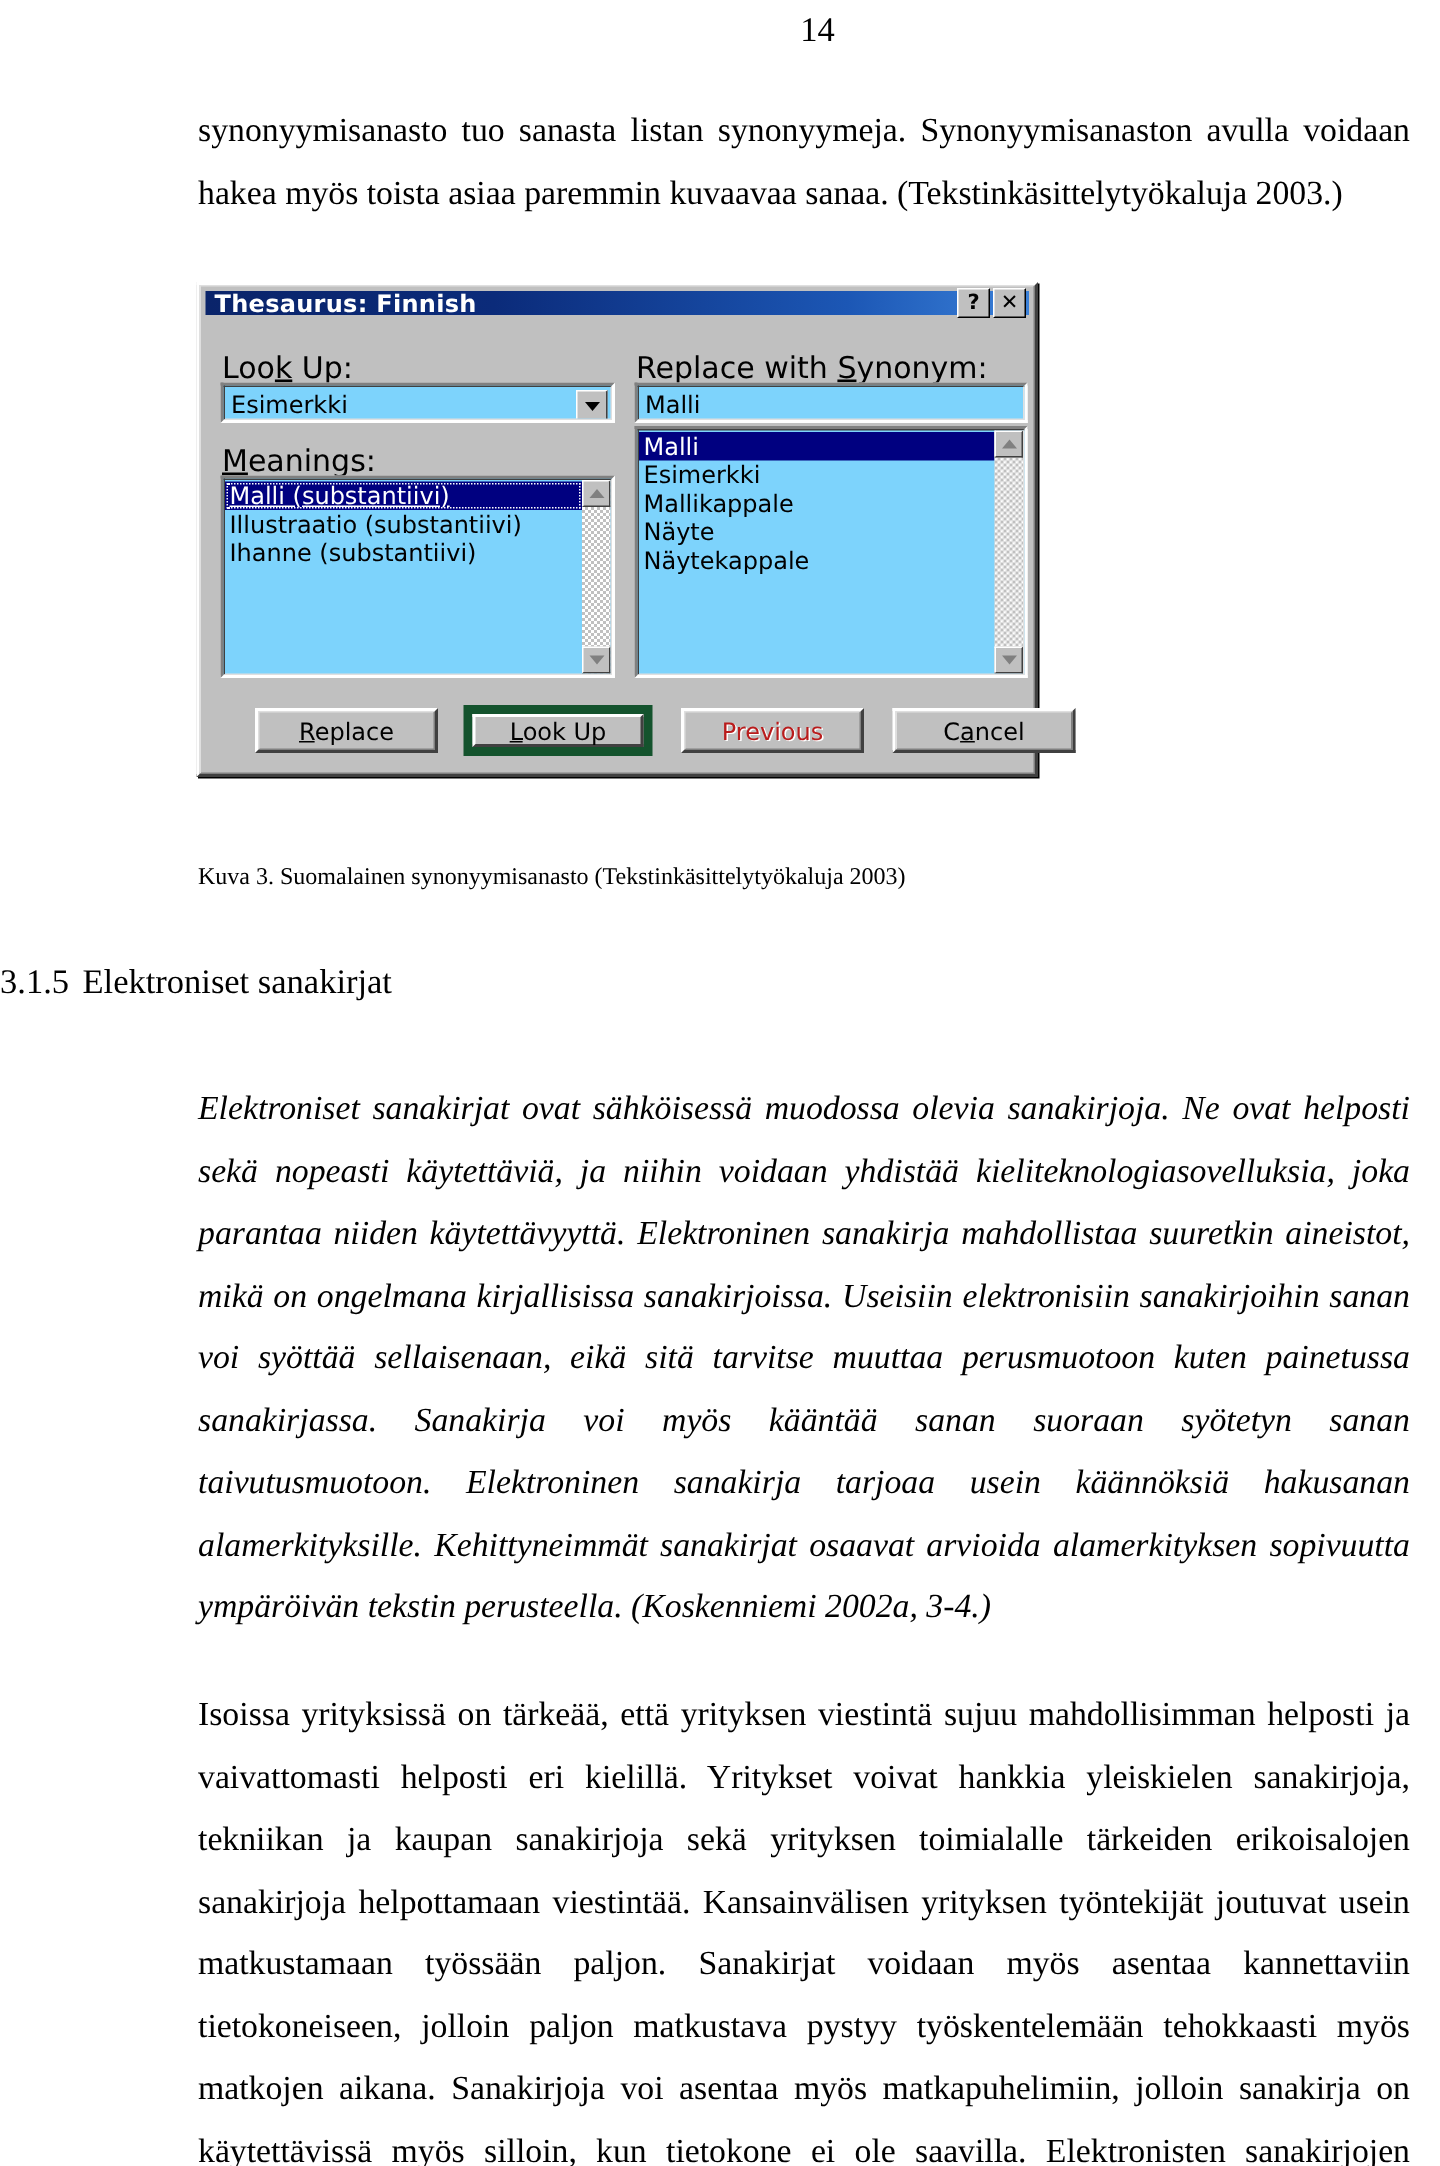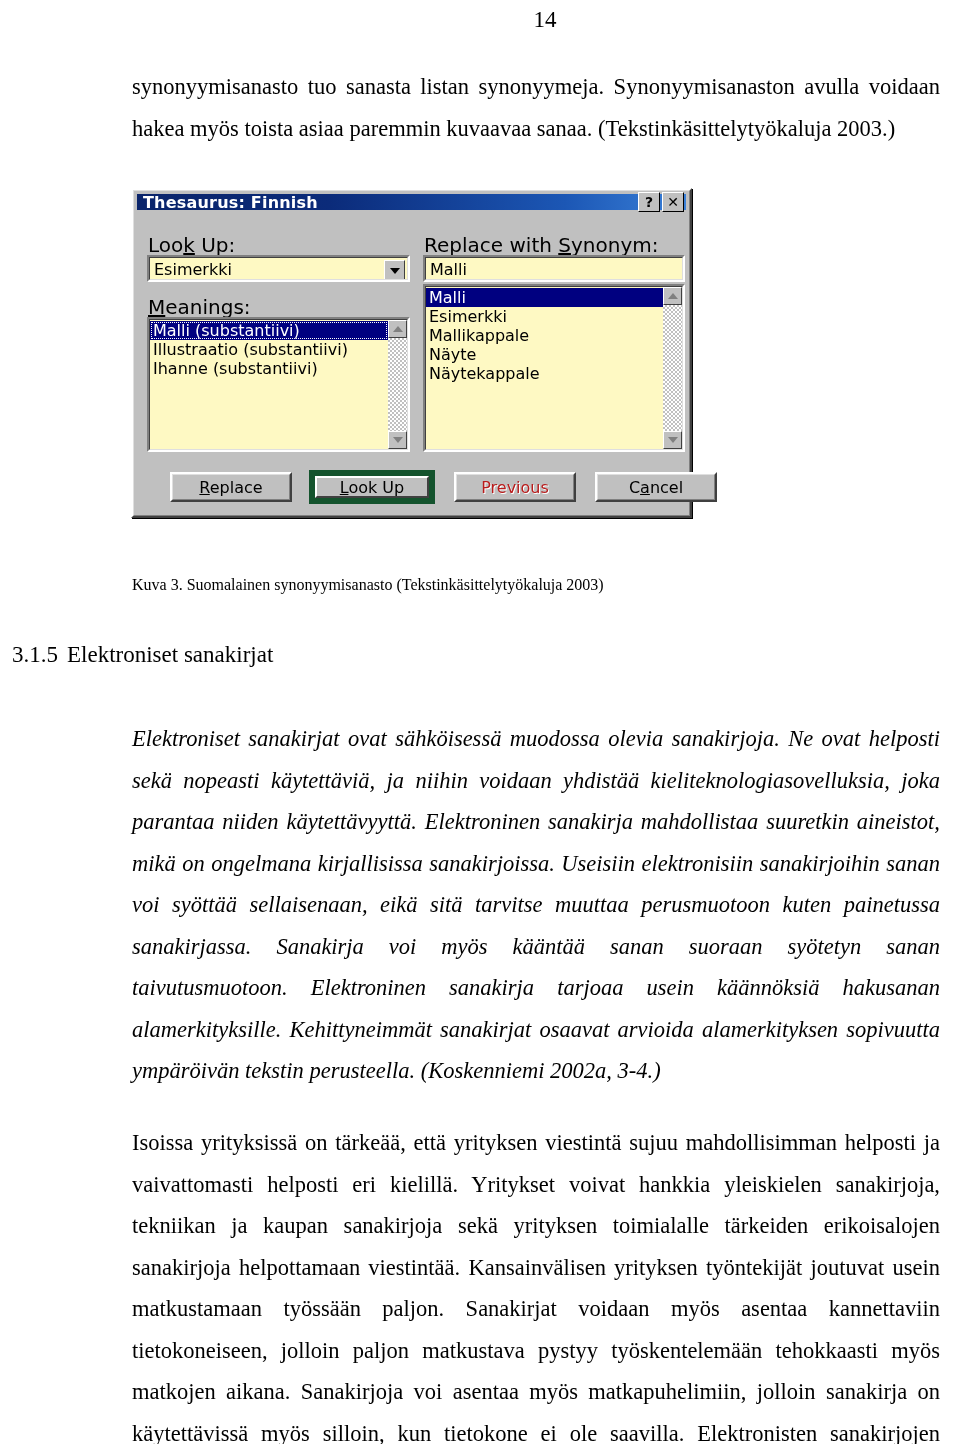--- a/index.html
+++ b/index.html
@@ -57,21 +57,21 @@
     left: 132px;
     width: 808px;
     font-size: 16px;
     line-height: 30px;
     top: 570px;
   }
 
   
   .section-heading {
     position: absolute;
-    left: 12px;
+    left: 0px;
     width: 900px;
     top: 640px;
     font-size: 23px;
     line-height: 30px;
   }
   .section-heading .sec-num { margin-right: 9px; }
 
   .par-1 { top: 718px; font-style: italic; }
   .par-2 { top: 1122px; }
 
@@ -160,21 +160,21 @@
     position: absolute;
   }
   .sunken > .sunken-in {
     position: absolute;
     inset: 0;
     border-top: 1px solid #404040;
     border-left: 1px solid #404040;
     border-right: 1px solid #dfdfdf;
     border-bottom: 1px solid #dfdfdf;
     box-sizing: border-box;
-    background: #fef9c3;
+    background: #7dd3fc;
     overflow: hidden;
     padding-left: 25px;
   }
 
   .textvalue {
     position: absolute;
     left: 4px;
     top: 2px;
     font-size: 16px;
     color: #000000;
@@ -219,20 +219,21 @@
     white-space: nowrap;
     color: #000000;
   }
   .lrow.sel {
     background: #000080;
     color: #ffffff;
   }
   .lrow.sel.focus {
     outline: 1px dotted #ffffff;
     outline-offset: -2px;
+    text-decoration: underline;
   }
 
   
   .vscroll {
     position: absolute;
     right: 0;
     top: 0;
     bottom: 0;
     width: 19px;
     background-color: #c0c0c0;

